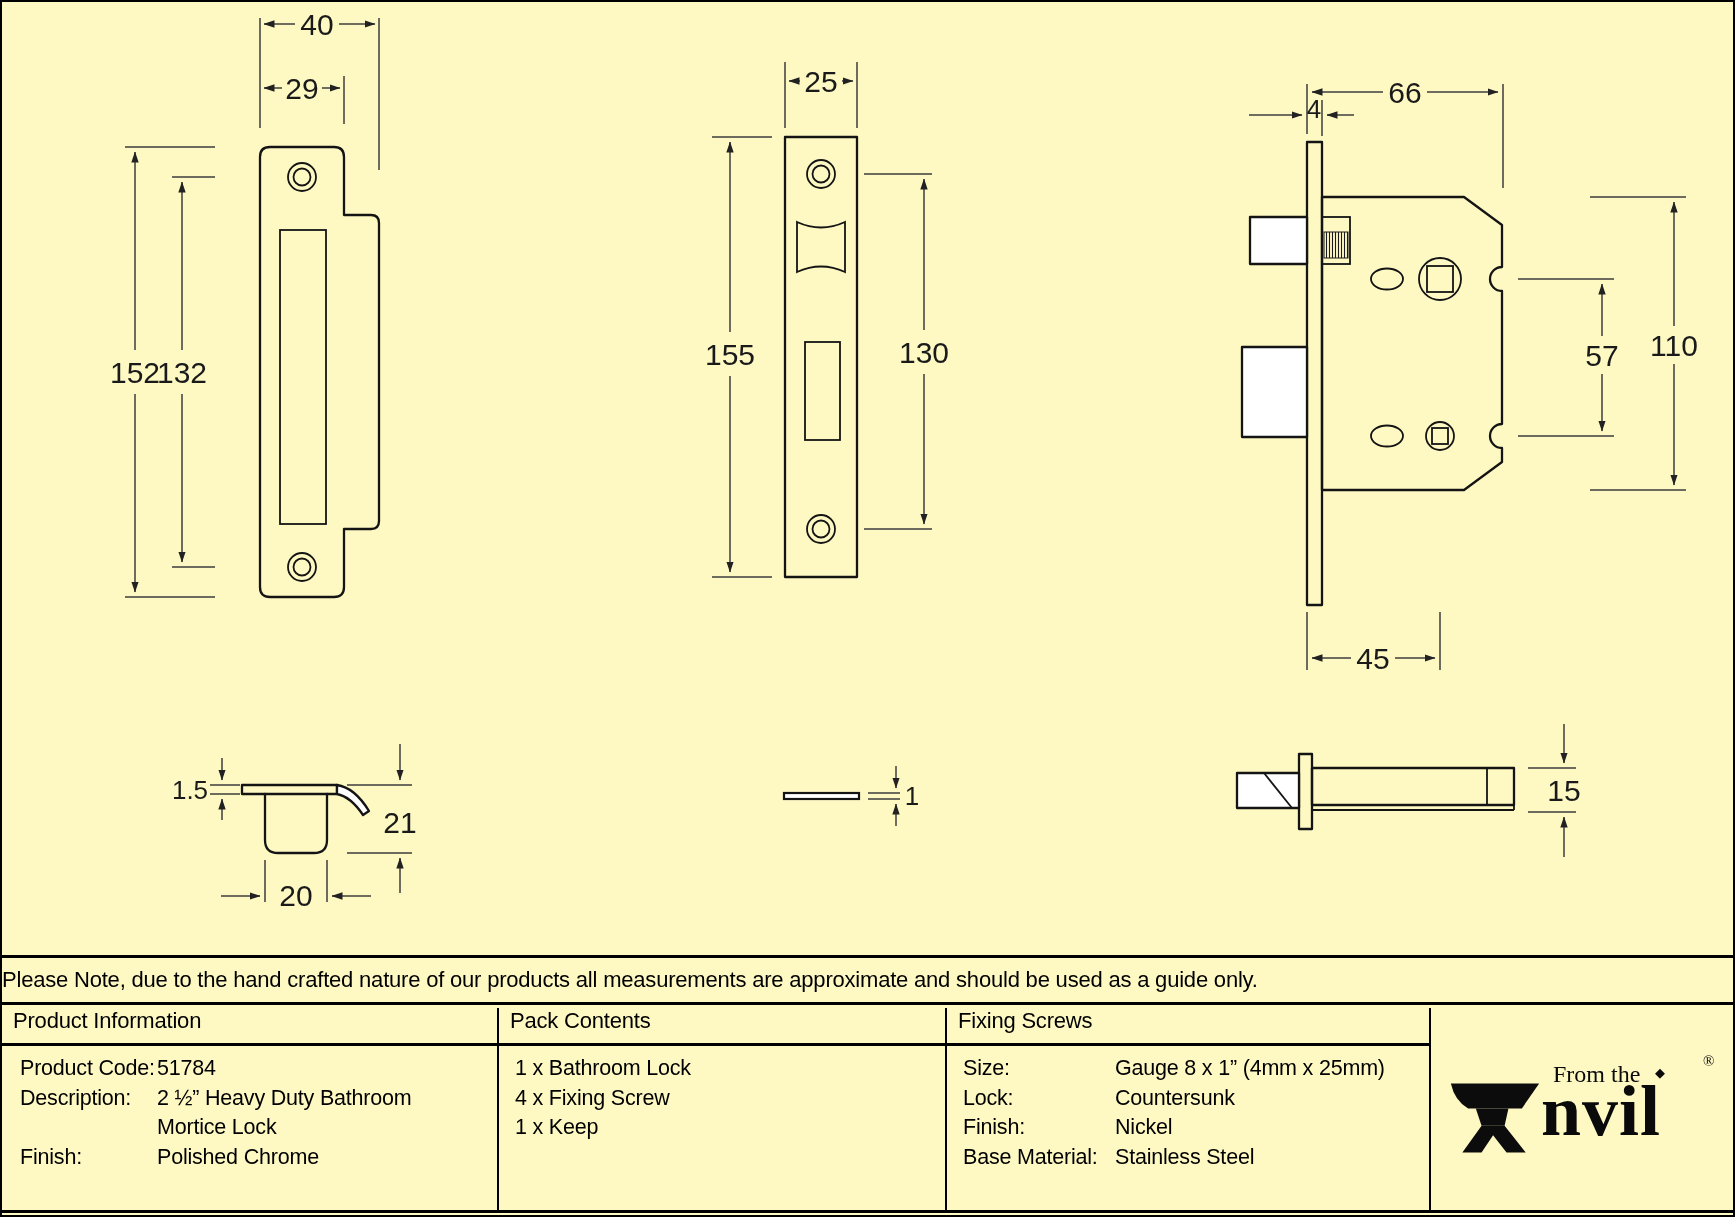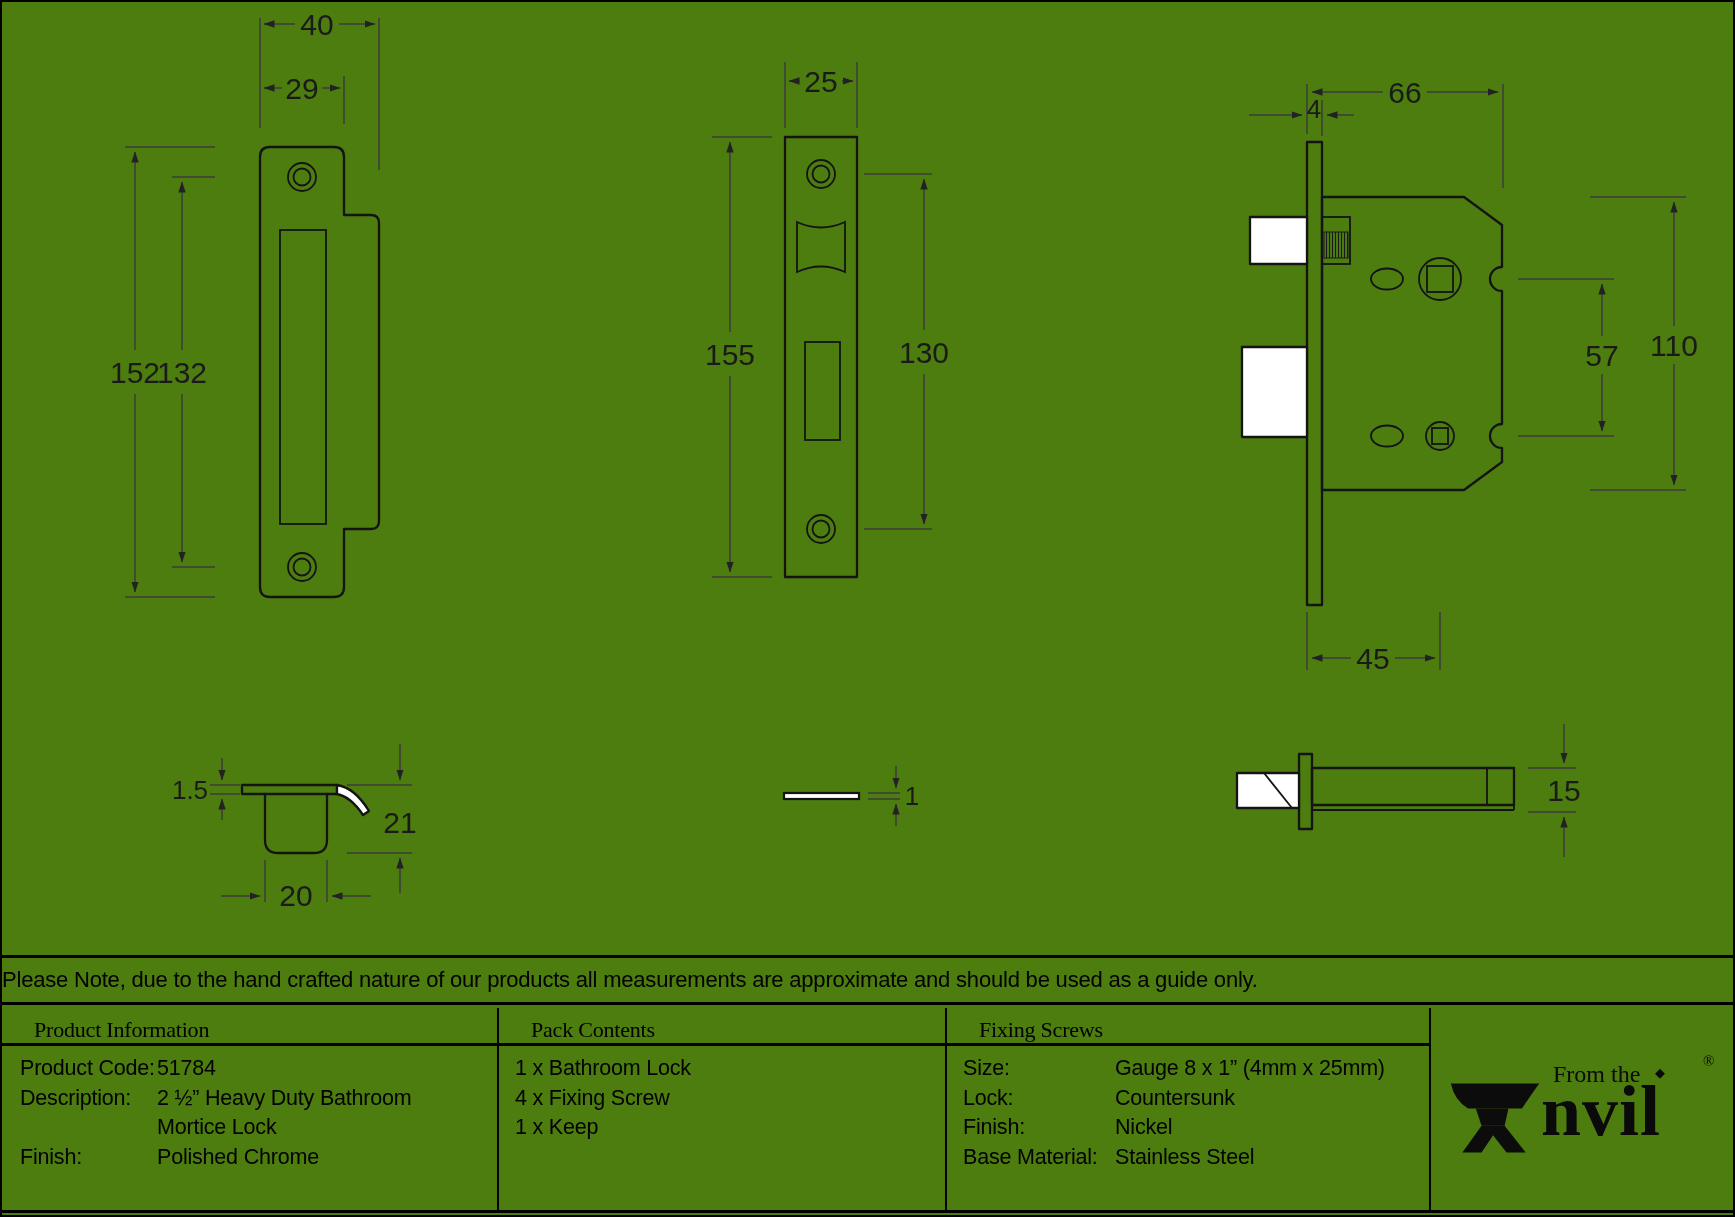--- a/index.html
+++ b/index.html
@@ -1,35 +1,35 @@
 <!DOCTYPE html>
 <html><head>
 <meta charset="utf-8">
 <style>
   html,body{margin:0;padding:0;background:#e8e8e8;}
   .page{
     position:relative; width:1735px; height:1217px; box-sizing:border-box;
-    background:#4d7c0f; border:2px solid #000; overflow:hidden;
+    background:#fef9c3; border:2px solid #000; overflow:hidden;
     font-family:"Liberation Sans", sans-serif; color:#000;
   }
   svg text{font-family:"Liberation Sans", sans-serif;}
   .ol{fill:none;stroke:#141414;stroke-width:2.3;stroke-linejoin:round;stroke-linecap:round;}
   .olf{fill:#ffffff;stroke:#141414;stroke-width:2.3;stroke-linejoin:round;}
   .thin{fill:none;stroke:#141414;stroke-width:1.8;}
   .dim{fill:none;stroke:#3c3c3c;stroke-width:1.5;}
   .dtx{font-size:30px;fill:#1a1a1a;text-anchor:middle;dominant-baseline:central;}
   .dtx-s{font-size:26px;}
   .note{
     position:absolute;left:0;right:0;top:953px;height:50px;box-sizing:border-box;
     border-top:3px solid #000;border-bottom:3px solid #000;
     display:flex;align-items:center;font-size:22px;letter-spacing:-0.2px;
   }
   .vdiv{position:absolute;top:1006px;height:205px;width:2px;background:#000;}
-  .hdr{position:absolute;top:1006px;height:35px;display:flex;align-items:flex-end;
-       padding-left:32px;font-size:22px;letter-spacing:-0.2px;font-family:Liberation Serif, serif;}
+  .hdr{position:absolute;top:1006px;height:35px;display:flex;align-items:flex-start;
+       padding-left:11px;font-size:22px;letter-spacing:-0.2px;}
   .hdr-underline{position:absolute;top:1041px;left:0;width:1427px;height:3px;background:#000;}
   .tbl-bottom{position:absolute;top:1208px;left:0;width:1735px;height:3px;background:#000;}
   .col{position:absolute;top:1052px;font-size:21.5px;letter-spacing:-0.2px;}
   .trow{height:29.5px;display:flex;align-items:center;}
   .lab{flex:0 0 auto;}
   .col1 .lab{width:137px;}
   .col3 .lab{width:152px;}
   .logo-cell{position:absolute;left:1429px;top:1006px;width:304px;height:202px;
              display:flex;align-items:center;justify-content:center;}
   .logo{position:relative;width:272px;height:104px;}

